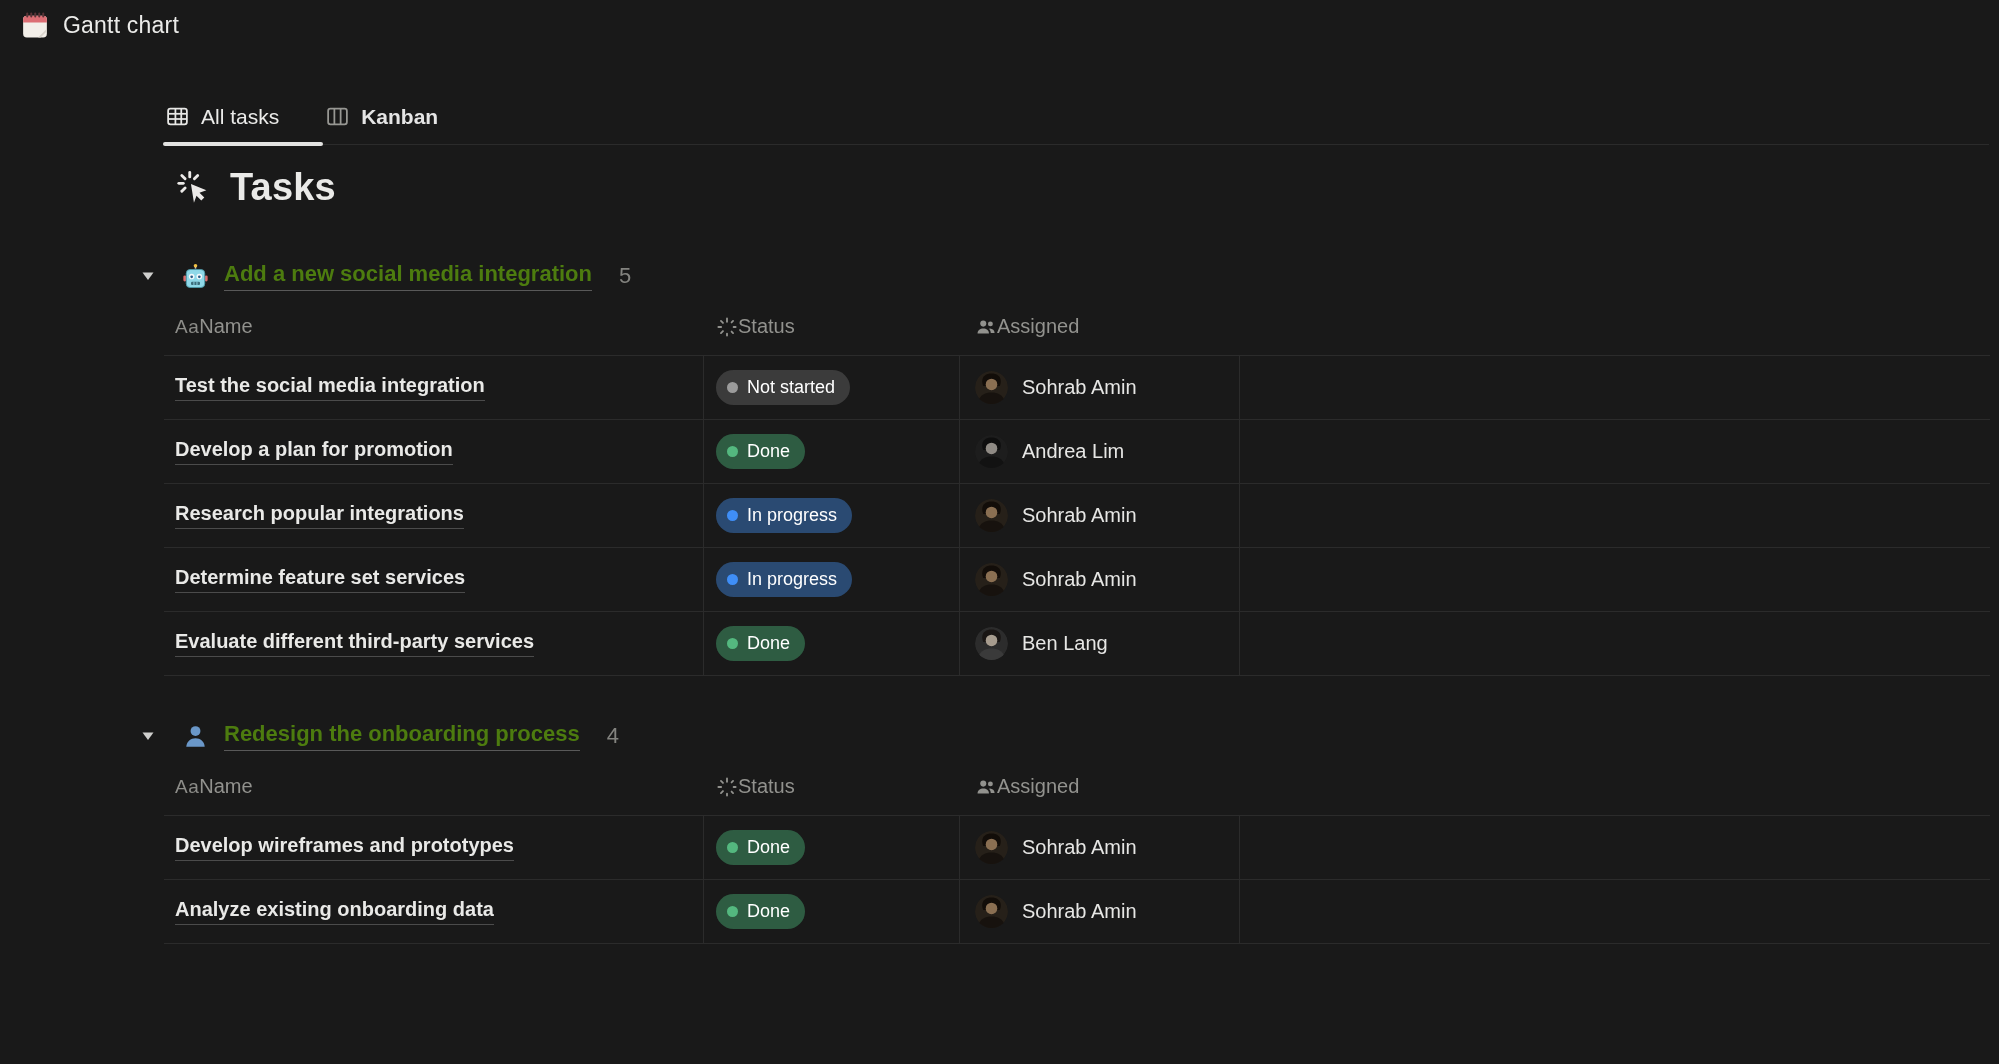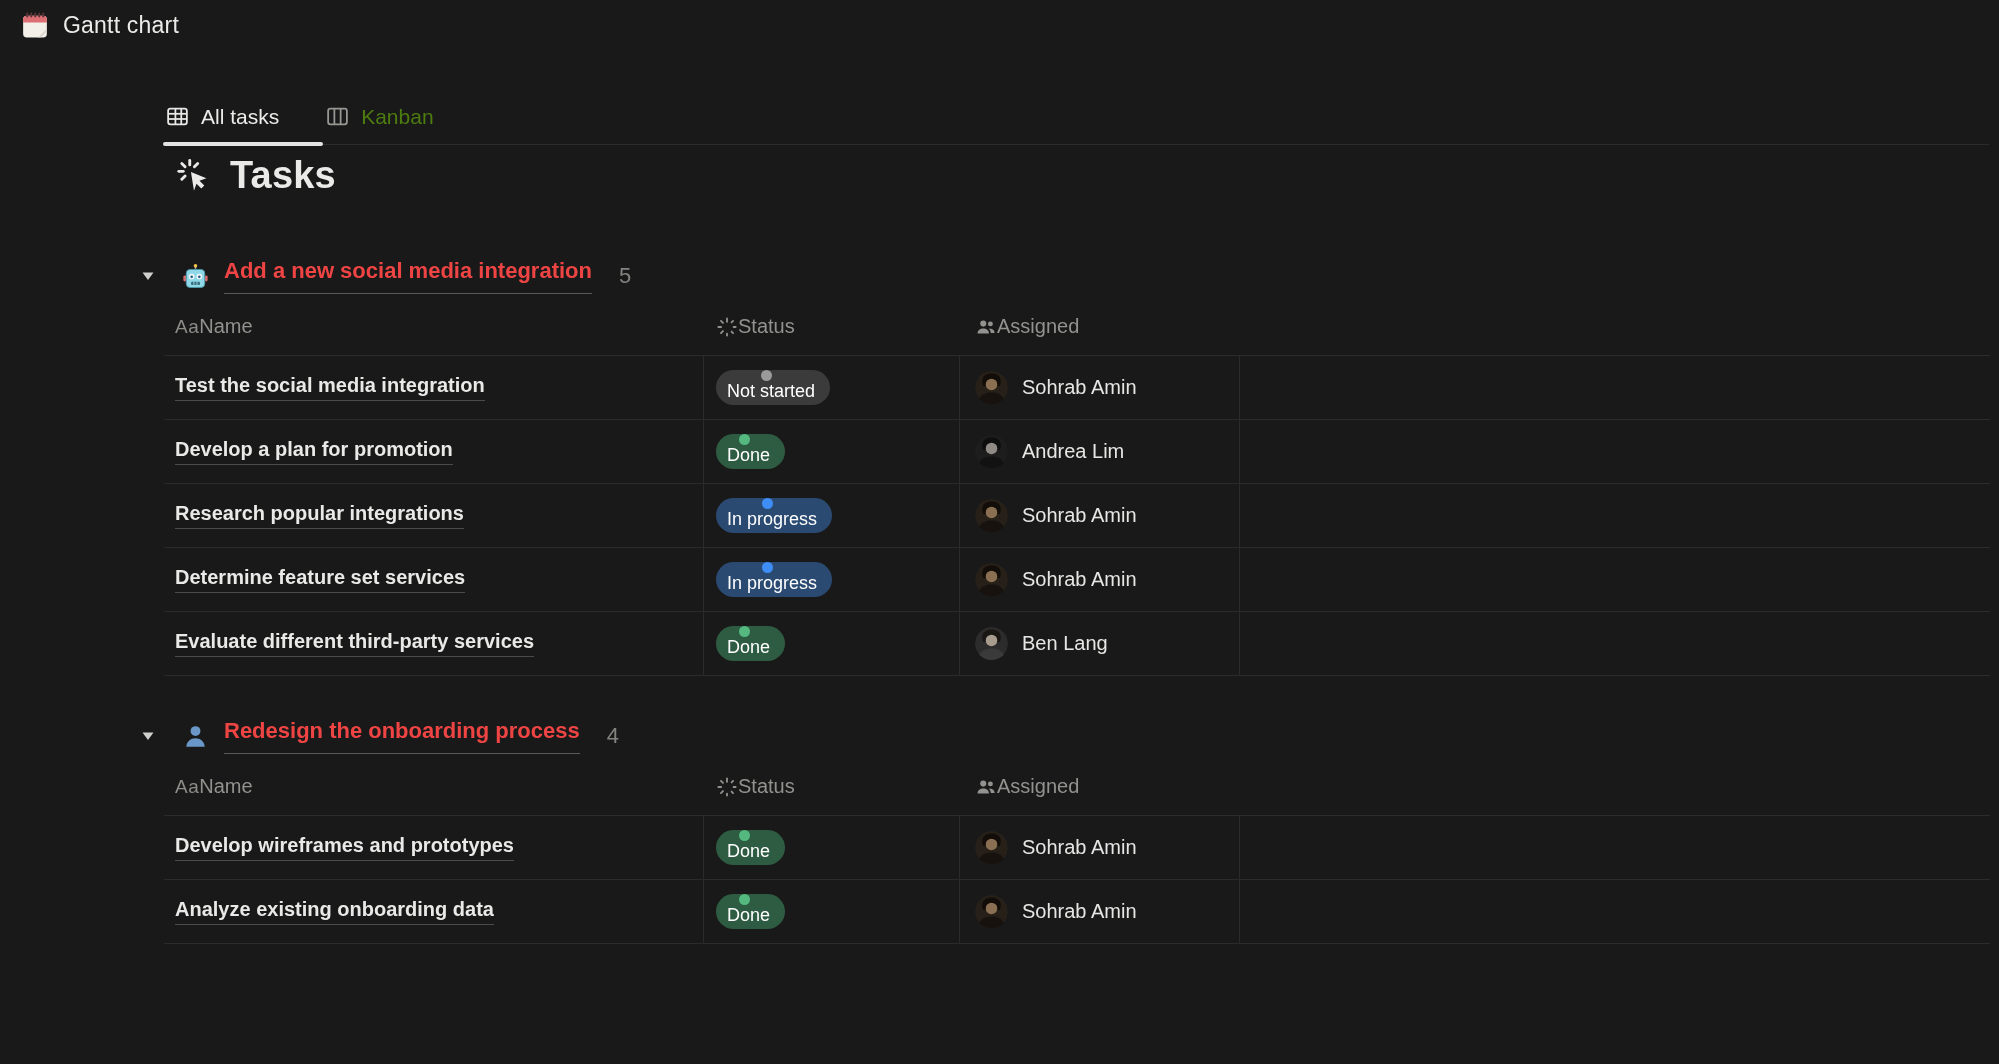--- a/index.html
+++ b/index.html
@@ -18,40 +18,40 @@
   .page-header { position:absolute; top:10px; left:20px; display:flex; align-items:center; gap:13px; }
   .page-header .icon { width:30px; height:30px; }
   .page-title { font-size:23px; font-weight:500; color:#ebebe9; letter-spacing:.2px;text-align:center; }
 
   
   .tabbar {
     position:absolute; top:96px; left:163px; right:10px;
     display:flex; align-items:flex-end;
     border-bottom:1px solid #2b2b2b;
   }
-  .tab { position:relative; display:flex; align-items:center; gap:11px; padding:8px 2px 15px 2px; font-size:21px; color:#4d7c0f; cursor:default; }
+  .tab { position:relative; display:flex; align-items:center; gap:11px; padding:8px 2px 15px 2px; font-size:21px; color:#e5e5e5; cursor:default;font-weight:bold; }
   .tab .icon { width:25px; height:25px; }
   .tab.active { color:#ebebe9; font-weight:500; padding-right:44px; }
   .tab.active::after { content:""; position:absolute; left:0; right:0; bottom:-2px; height:4px; border-radius:2px; background:#e3e3e1; }
 
   
-  .db-heading { position:absolute; top:154px; left:177px; display:flex; align-items:center; gap:17px; }
+  .db-heading { position:absolute; top:166px; left:177px; display:flex; align-items:center; gap:17px; }
   .db-heading .icon { width:36px; height:36px; }
   .db-title { font-size:38px; font-weight:700; color:#eaeae8; letter-spacing:.2px; }
 
   
   .groups { position:absolute; top:216px; left:0; right:0; }
   .group { margin-top:38px; }
   .group + .group { }
   .group-header { display:flex; align-items:center; padding-left:138px; height:44px; }
   .toggle { width:20px; height:20px; display:flex; align-items:center; justify-content:center; cursor:default; }
   .group-icon { width:27px; height:27px; margin-left:24px; }
   .group-title {
-    margin-left:15px; font-size:22px; font-weight:700; color:#ef4444;
-    border-bottom:1.5px solid rgba(255,255,255,.28); padding-bottom:9px; cursor:default;text-align:center;
+    margin-left:15px; font-size:22px; font-weight:700; color:#4d7c0f;
+    border-bottom:1.5px solid rgba(255,255,255,.28); padding-bottom:3px; cursor:default;text-align:center;
   }
   .group-count { margin-left:27px; font-size:22px; font-weight:500; color:#83837f; }
 
   
   .table { margin-left:164px; margin-right:9px; }
   .thead { display:flex; height:58px; align-items:center; border-bottom:1px solid #2b2b2b; }
   .th { display:flex; align-items:center; color:#92928e; font-size:20px; }
   .th .icon { width:22px; height:22px; }
   .th .txt-glyph { font-size:19px; color:#8c8c88; letter-spacing:.5px; }
   .trow { display:flex; height:64px; border-bottom:1px solid #2b2b2b; }
@@ -63,21 +63,21 @@
   .col-empty { flex:1; border-right:none; }
   .thead .th { border:none; height:auto; }
 
   .task-name {
     font-size:20px; font-weight:600; color:#e9e9e7;
     border-bottom:1.5px solid rgba(255,255,255,.22); padding-bottom:3px; cursor:default;
     white-space:nowrap;
   }
   .pill {
     display:inline-flex; align-items:center; height:35px; border-radius:18px;
-    padding:0 15px 0 11px; font-size:18px; color:#fff; white-space:nowrap;flex-direction:column;
+    padding:0 15px 0 11px; font-size:18px; color:#fff; white-space:nowrap;
   }
   .pill .dot { width:11px; height:11px; border-radius:50%; margin-right:9px; flex:none; }
   .avatar { width:33px; height:33px; border-radius:50%; overflow:hidden; flex:none; }
   .assignee-name { margin-left:14px; font-size:20px; color:#e6e6e4; white-space:nowrap; }
 </style>
 </head>
 <body>
 
 <div class="page-header">
   <span class="icon">

